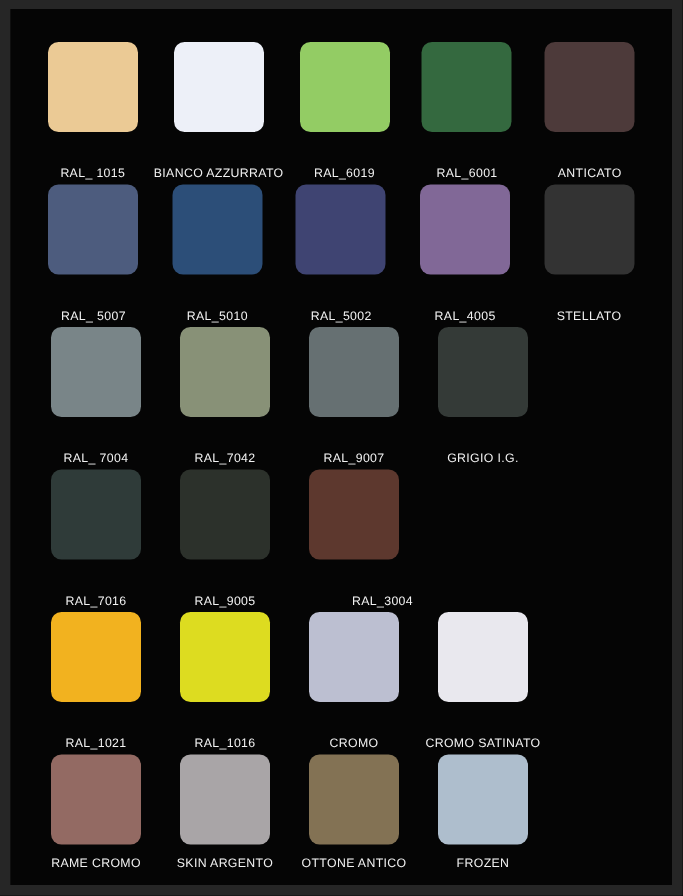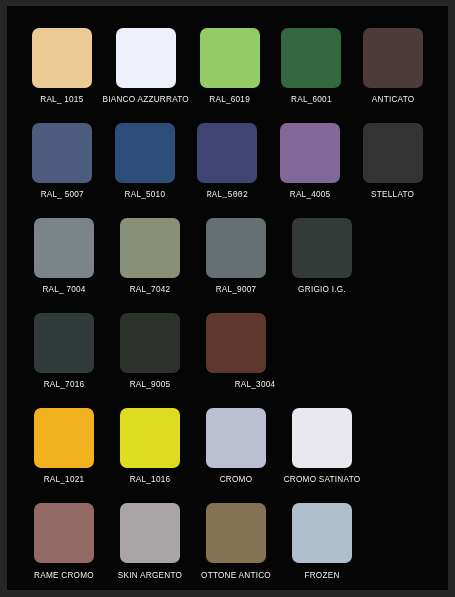--- a/index.html
+++ b/index.html
@@ -55,21 +55,21 @@
   }
 
   .swatch-chip {
     width: 60px;
     height: 60px;
     border-radius: 7px;
     display: block;
   }
 
   .swatch-label {
-    margin-top: 7px;
+    margin-top: 23px;
     font-size: 8.2px;
     line-height: 10px;
     color: #f2f2f2;
     letter-spacing: 0.25px;
     white-space: nowrap;
     text-align: center;
     font-family: "Liberation Sans", sans-serif;
   }
 
   
@@ -109,21 +109,21 @@
           <div class="swatch-cell">
             <div class="swatch-chip" style="background: rgb(77, 92, 126);"></div>
             <div class="swatch-label" style="color: rgb(242, 242, 242);">RAL_ 5007</div>
           </div>
           <div class="swatch-cell">
             <div class="swatch-chip" style="background: rgb(44, 78, 120);"></div>
             <div class="swatch-label" style="color: rgb(242, 242, 242);">RAL_5010</div>
           </div>
           <div class="swatch-cell">
             <div class="swatch-chip" style="background: rgb(63, 68, 114);"></div>
-            <div class="swatch-label" style="color: rgb(242, 242, 242); font-family: Liberation Mono, monospace;">RAL_5002</div>
+            <div class="swatch-label" style="color: rgb(242, 242, 242);">RAL_5002</div>
           </div>
           <div class="swatch-cell">
             <div class="swatch-chip" style="background: rgb(129, 104, 151);"></div>
             <div class="swatch-label" style="color: rgb(242, 242, 242);">RAL_4005</div>
           </div>
           <div class="swatch-cell">
             <div class="swatch-chip" style="background: rgb(51, 51, 51);"></div>
             <div class="swatch-label" style="color: rgb(242, 242, 242);">STELLATO</div>
           </div>
         </div>

